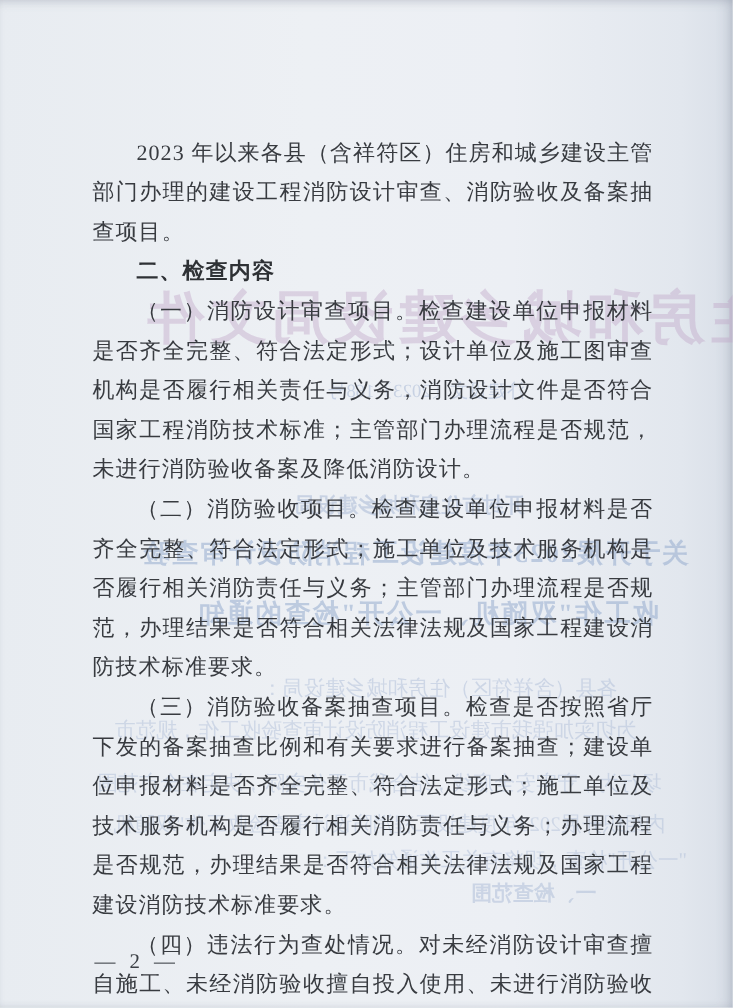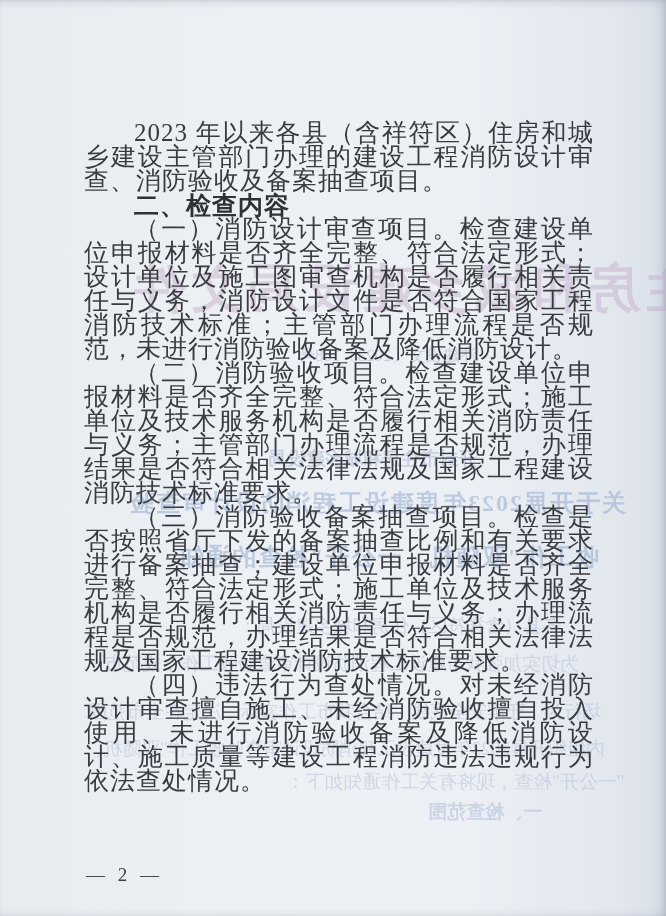--- a/index.html
+++ b/index.html
@@ -56,22 +56,22 @@
   
   .content {
     position: absolute;
     z-index: 2;
     left: 84px;
     top: 121px;
     width: 510px;
   }
   .para, .heading {
     margin: 0;
-    font-size: 25px;
-    line-height: 24px;
+    font-size: 20px;
+    line-height: 36px;
     letter-spacing: 1px;
     text-indent: 2em;
     text-align: justify;
     text-justify: inter-character;
     word-break: break-all;
     color: #383b40;
   }
   .heading {
     font-family: Liberation Sans, sans-serif;
     font-weight: 700;

